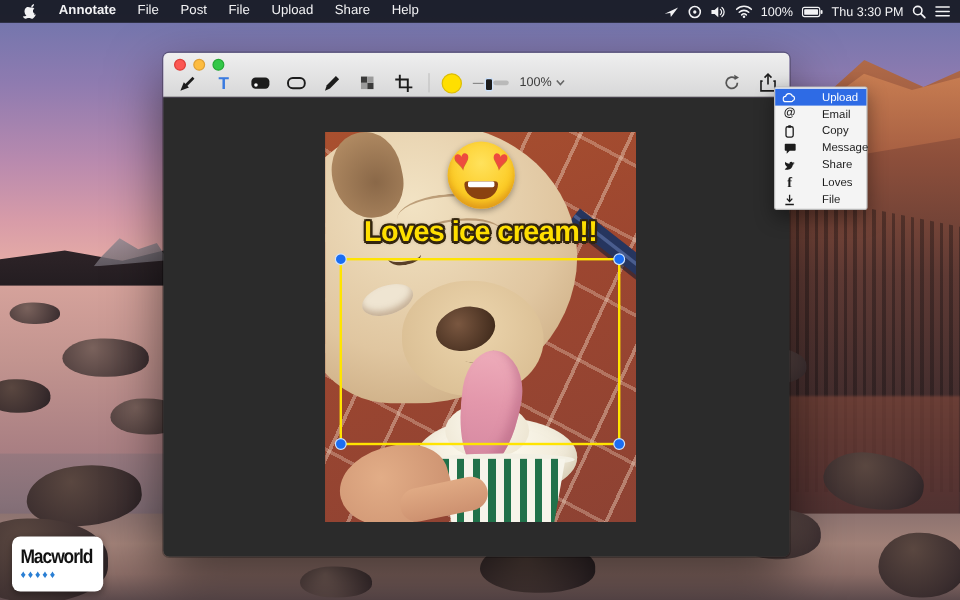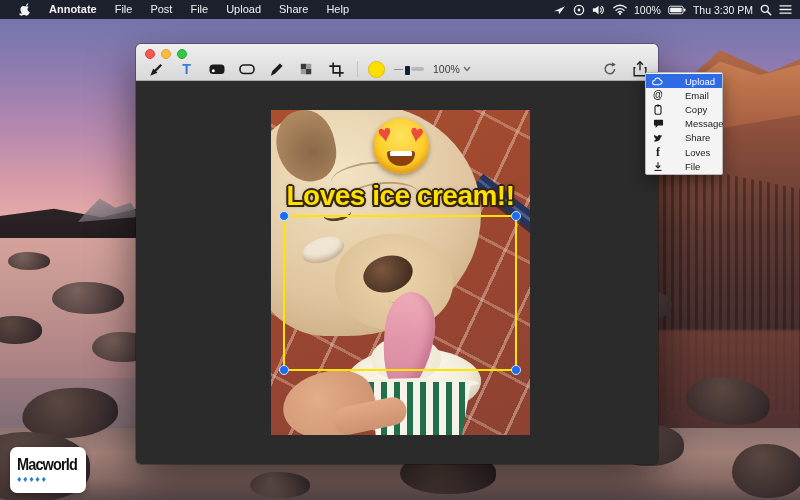--- a/index.html
+++ b/index.html
@@ -125,21 +125,21 @@
     background:radial-gradient(circle at 50% 32%,#ffe25c,#fccb24 62%,#f0a81e 95%);
     box-shadow:inset 0 -4px 6px rgba(205,130,20,.55),0 2px 5px rgba(0,0,0,.35);}
   .emoji .heart{position:absolute;top:4px;font-size:23px;line-height:1;color:#ee4b3e;
     text-shadow:0 1px 0 rgba(160,30,20,.5);}
   .emoji .heart.l{left:5px;transform:rotate(-8deg);}
   .emoji .heart.r{right:5px;transform:rotate(8deg);}
   .emoji .mouth{position:absolute;left:14px;top:33px;width:28px;height:15px;overflow:hidden;
     border-radius:3px 3px 16px 16px/3px 3px 14px 14px;background:#8a4210;}
   .emoji .teeth{position:absolute;left:3px;top:0;width:22px;height:4.5px;border-radius:1.5px;background:#fff;}
   .caption{position:absolute;left:135px;top:99px;width:259px;text-align:center;
-    font-size:28px;font-weight:bold;letter-spacing:-.5px;color:#ffdf00;
+    font-size:24px;font-weight:bold;letter-spacing:-.5px;color:#ffdf00;
     text-shadow:-2px 0 #33250f,2px 0 #33250f,0 -2px #33250f,0 2px #33250f,
       -1.5px -1.5px #33250f,1.5px 1.5px #33250f,-1.5px 1.5px #33250f,1.5px -1.5px #33250f,
       0 0 4px rgba(0,0,0,.5);}
   .sel-rect{position:absolute;left:147px;top:134px;width:234px;height:156px;
     border:2.5px solid #ffe400;box-sizing:border-box;}
   .handle{position:absolute;width:8px;height:8px;border-radius:50%;background:#1a6df2;
     border:1.5px solid #cfe4ff;box-sizing:content-box;}
   .handle.tl{left:-6px;top:-6px;} .handle.tr{right:-6px;top:-6px;}
   .handle.bl{left:-6px;bottom:-6px;} .handle.br{right:-6px;bottom:-6px;}
 

